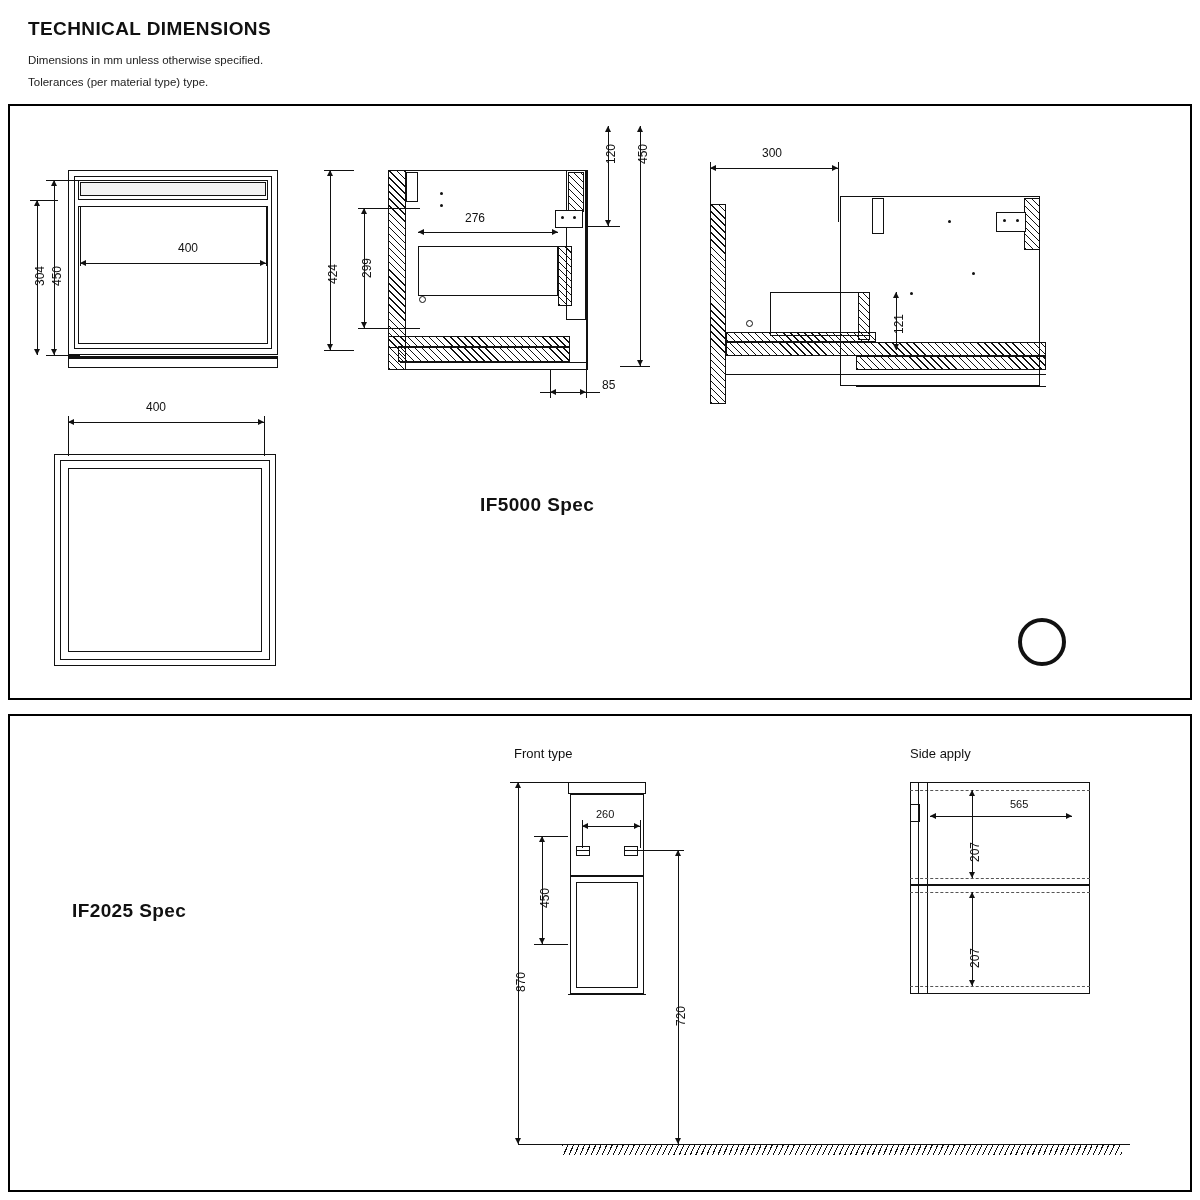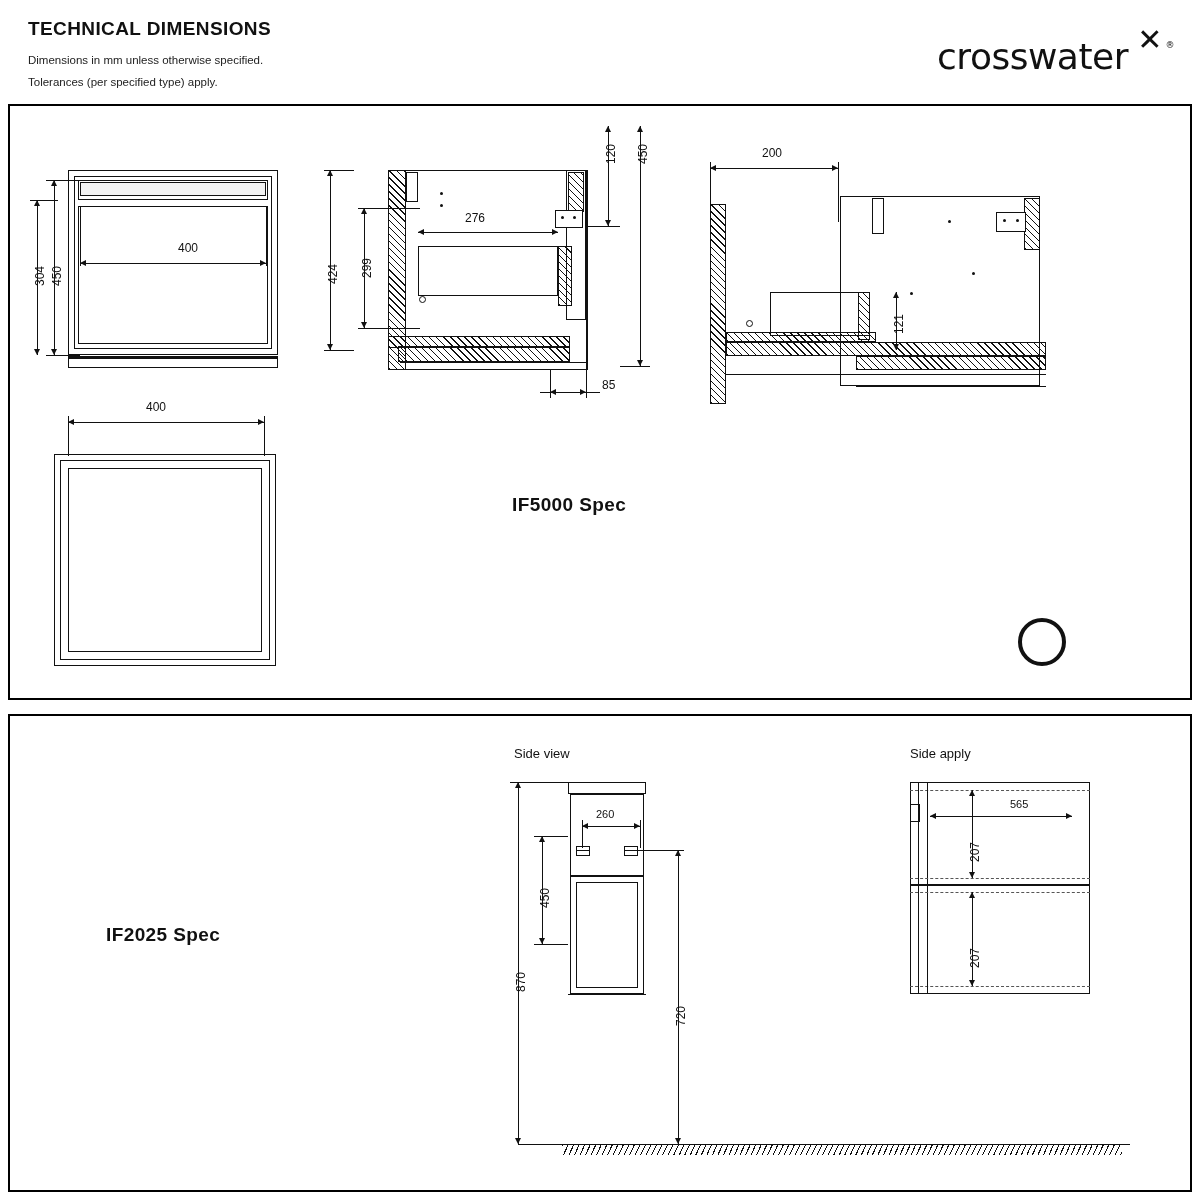--- a/index.html
+++ b/index.html
@@ -58,26 +58,21 @@
   .floor{position:absolute;height:10px;background:repeating-linear-gradient(115deg,#111 0 1px,transparent 1px 5px);border-top:1px solid #111;}
 </style>
 </head>
 <body>
 
 <div class="page">
 
   <div class="header">
     <div class="title">TECHNICAL DIMENSIONS</div>
     <div class="subline1">Dimensions in mm unless otherwise specified.</div>
-    <div class="subline2">Tolerances (per specified type) apply.</div>
-    <div class="logo">
-      <span>crosswater</span>
-      <span class="x">✕</span>
-      <span class="reg">®</span>
-    </div>
+    <div class="subline2">Tolerances (per material type) type.</div>
   </div>
 
   <div class="panel" id="panel-top">
 
     <div>
 
       <div class="box" style="left:58px;top:64px;width:210px;height:185px;"></div>
       <div class="box" style="left:64px;top:70px;width:198px;height:173px;"></div>
       <div class="box" style="left:68px;top:74px;width:190px;height:20px;"></div>
       <div class="box" style="left:70px;top:76px;width:186px;height:14px;background:#f2f2f2;"></div>
@@ -175,21 +170,21 @@
       <div class="dim" style="left:592px;top:272px;">85</div>
     </div>
 
     <div>
 
       <div class="ln h" style="left:700px;top:62px;width:128px;"></div>
       <div class="arrL" style="left:700px;top:59px;"></div>
       <div class="arrR" style="left:822px;top:59px;"></div>
       <div class="ln v" style="left:700px;top:56px;height:60px;"></div>
       <div class="ln v" style="left:828px;top:56px;height:60px;"></div>
-      <div class="dim" style="left:752px;top:40px;">200</div>
+      <div class="dim" style="left:752px;top:40px;">300</div>
 
       <div class="hatch" style="left:700px;top:98px;width:16px;height:200px;"></div>
 
       <div class="box" style="left:830px;top:90px;width:200px;height:190px;"></div>
       <div class="box" style="left:862px;top:92px;width:12px;height:36px;"></div>
       <div class="hatch" style="left:1014px;top:92px;width:16px;height:52px;"></div>
       <div class="box" style="left:986px;top:106px;width:30px;height:20px;background:#fff;"></div>
       <div class="dot" style="left:993px;top:113px;"></div>
       <div class="dot" style="left:1006px;top:113px;"></div>
       <div class="dot" style="left:938px;top:114px;"></div>
@@ -203,30 +198,30 @@
       <div class="hatch" style="left:846px;top:250px;width:190px;height:14px;"></div>
       <div class="ln h" style="left:716px;top:268px;width:320px;"></div>
       <div class="ln h" style="left:846px;top:280px;width:190px;"></div>
 
       <div class="ln v" style="left:886px;top:186px;height:58px;"></div>
       <div class="arrU" style="left:883px;top:186px;"></div>
       <div class="arrD" style="left:883px;top:238px;"></div>
       <div class="dimv" style="left:882px;top:228px;">121</div>
     </div>
 
-    <div class="spec" style="left:502px;top:388px;text-align:center;">IF5000    Spec</div>
+    <div class="spec" style="left:470px;top:388px;text-align:center;">IF5000    Spec</div>
     <div class="circle-icon" style="left:1008px;top:512px;"></div>
   </div>
 
   <div class="panel" id="panel-bottom">
 
-    <div class="lbl" style="left:504px;top:30px;">Side view</div>
+    <div class="lbl" style="left:504px;top:30px;">Front type</div>
     <div class="lbl" style="left:900px;top:30px;">Side apply</div>
 
-    <div class="spec" style="left:62px;top:208px;margin-left:34px;">IF2025   Spec</div>
+    <div class="spec" style="left:62px;top:184px;">IF2025   Spec</div>
 
     <div>
       <div class="box" style="left:558px;top:66px;width:78px;height:12px;"></div>
       <div class="box" style="left:560px;top:78px;width:74px;height:82px;"></div>
       <div class="box" style="left:560px;top:160px;width:74px;height:118px;"></div>
       <div class="box" style="left:566px;top:166px;width:62px;height:106px;"></div>
       <div class="ln h" style="left:558px;top:278px;width:78px;"></div>
 
       <div class="box" style="left:566px;top:130px;width:14px;height:10px;"></div>
       <div class="box" style="left:614px;top:130px;width:14px;height:10px;"></div>

